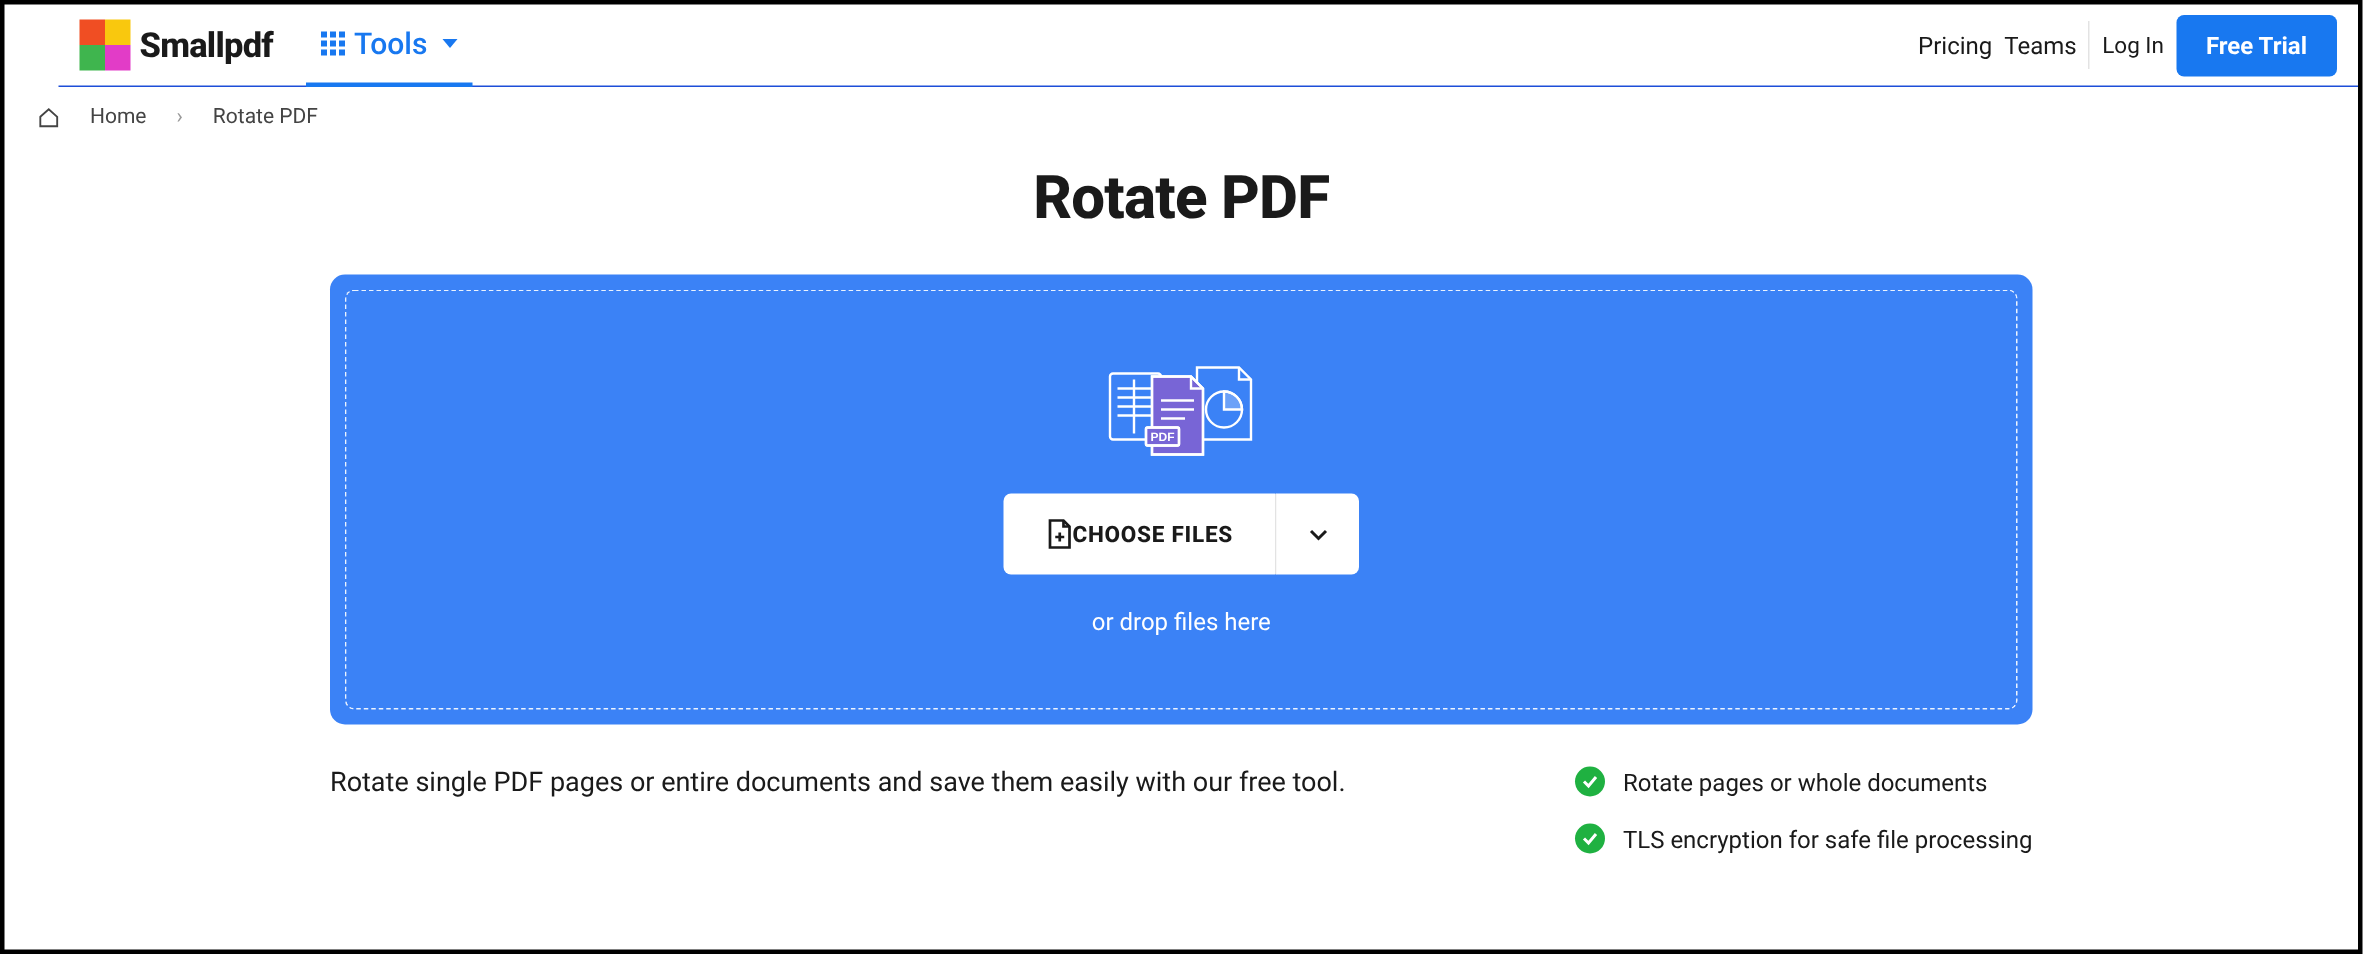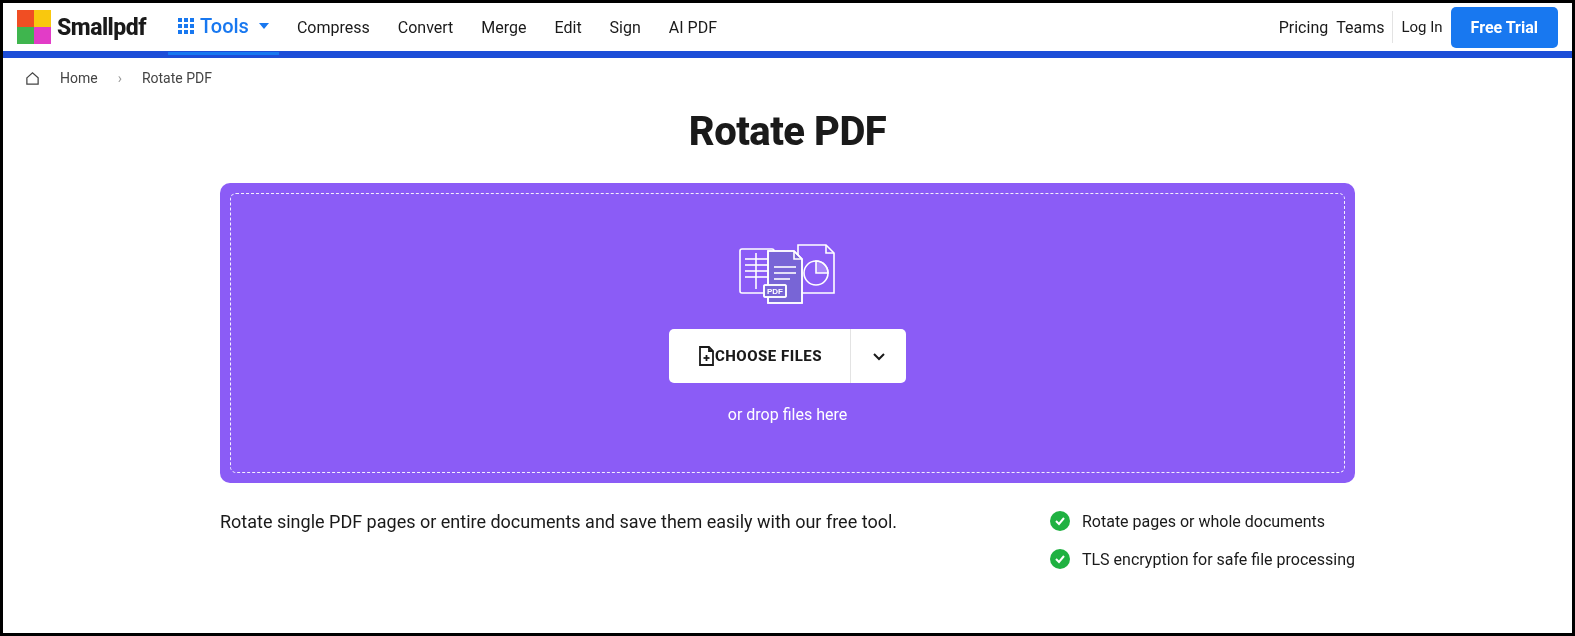--- a/index.html
+++ b/index.html
@@ -11,21 +11,22 @@
     height: 636px;
     overflow: hidden;
     position: relative;
   }
   
   .header {
     display: flex;
     align-items: center;
     height: 55px;
     padding: 0 14px 0 14px;
-    border-bottom: 7px solid #1d4ed8;
+    border-bottom: 1px solid #1d4ed8;
+    margin-left: 36px;
   }
   .logo {
     display: flex;
     align-items: center;
     gap: 6px;
     margin-right: 22px;
   }
   .logo-mark {
     width: 34px;
     height: 34px;
@@ -128,21 +129,21 @@
   }
   
   .dropzone-wrap {
     display: flex;
     justify-content: center;
     margin-top: 28px;
   }
   .dropzone {
     width: 1135px;
     height: 300px;
-    background: #8b5cf6;
+    background: #3b82f6;
     border-radius: 10px;
     position: relative;
     display: flex;
     flex-direction: column;
     align-items: center;
     justify-content: center;
   }
   .dashed-inner {
     position: absolute;
     inset: 10px;
@@ -252,28 +253,20 @@
         <span></span>
         <span></span>
         <span></span>
         <span></span>
         <span></span>
     </div>
     <span>Tools</span>
     <div class="tools-caret"></div>
   </div>
 
-  <div class="nav-links">
-    <span class="nav-link">Compress</span>
-    <span class="nav-link">Convert</span>
-    <span class="nav-link">Merge</span>
-    <span class="nav-link">Edit</span>
-    <span class="nav-link">Sign</span>
-    <span class="nav-link">AI PDF</span>
-  </div>
 
   <div class="header-right">
     <span class="nav-link">Pricing</span>
     <span class="nav-link">Teams</span>
     <div class="divider"></div>
     <span class="login-link">Log In</span>
     <div class="free-trial-btn">Free Trial</div>
   </div>
 </div>
 

